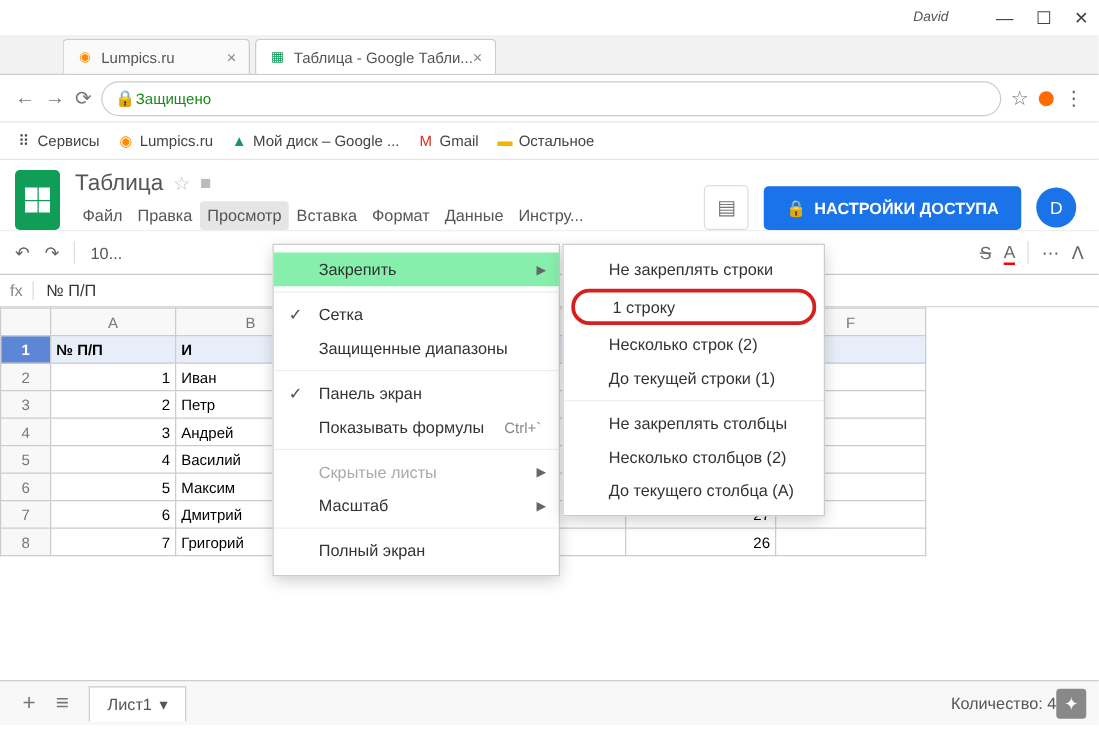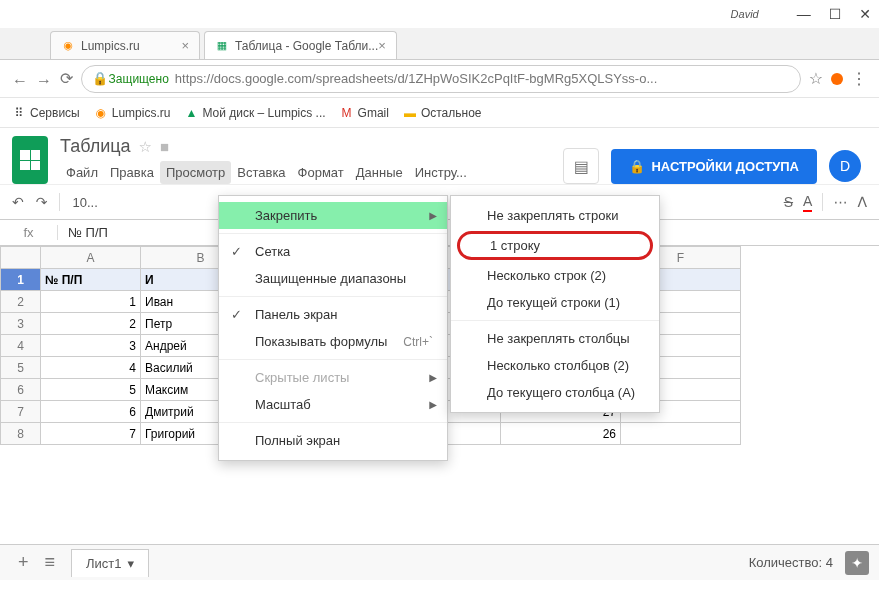--- a/index.html
+++ b/index.html
@@ -47,21 +47,21 @@
 .avatar { width: 32px; height: 32px; border-radius: 50%; background: #1a73e8; color: #fff; display: flex; align-items: center; justify-content: center; font-size: 14px; }
 
 .toolbar { height: 36px; border-top: 1px solid #eee; border-bottom: 1px solid #ccc; display: flex; align-items: center; padding: 0 12px; gap: 12px; font-size: 13px; color: #555; }
 .tb-icon { color: #666; font-size: 14px; }
 .tb-sep { width: 1px; height: 18px; background: #ddd; }
 .tb-right { margin-left: auto; display: flex; align-items: center; gap: 10px; }
 .strike { text-decoration: line-through; }
 .color-a { border-bottom: 2px solid red; padding-bottom: 1px; }
 
 .formula-bar { height: 26px; display: flex; align-items: center; border-bottom: 1px solid #ccc; }
-.fx-label { width: 58px; text-align: center; color: #888; font-size: 13px; border-right: 1px solid #ddd; }
+.fx-label { width: 27px; text-align: center; color: #888; font-size: 13px; border-right: 1px solid #ddd; }
 .fx-input { flex: 1; padding: 0 10px; font-size: 13px; color: #333; }
 
 
 .grid-area { position: relative; background: #fff; }
 .grid { border-collapse: collapse; table-layout: fixed; }
 .grid th, .grid td { border: 1px solid #ccc; font-size: 12px; height: 22px; }
 .grid th { background: #f8f8f8; color: #777; font-weight: normal; }
 .corner { width: 40px; }
 .ch { text-align: center; }
 .rh { width: 40px; text-align: center; background: #f8f8f8; color: #777; }
@@ -81,21 +81,21 @@
 .dd-shortcut { position: absolute; right: 14px; color: #888; font-size: 12px; }
 .dd-sep { height: 1px; background: #eee; margin: 4px 0; }
 .dd1 { top: 195px; left: 218px; width: 230px; }
 .dd2 { top: 195px; left: 450px; width: 210px; }
 .dd2 .highlighted-item { border: 3px solid #d62020; border-radius: 18px; margin: 2px 6px; padding: 4px 22px 4px 30px; }
 
 
 .sheet-tabs { position: absolute; bottom: 18px; left: 0; right: 0; height: 36px; border-top: 1px solid #ccc; background: #f8f8f8; display: flex; align-items: center; padding: 0 10px; font-size: 13px; color: #555; }
 .st-btn { padding: 4px 8px; color: #777; font-size: 18px; }
 .sheet-tab { background: #fff; border: 1px solid #ccc; border-bottom: none; padding: 6px 14px; margin-left: 8px; display: flex; align-items: center; gap: 6px; }
-.st-right { margin-left: auto; display: flex; align-items: center; gap: 12px; }
+.st-right { margin-left: auto; display: flex; align-items: center; }
 .explore { width: 24px; height: 24px; background: #888; border-radius: 3px; color:#fff; display:flex; align-items:center; justify-content:center; font-size:14px; }
 </style>
 </head>
 <body>
 
 <div class="win-titlebar">
   <span class="label">David</span>
   <span class="win-btn">—</span>
   <span class="win-btn">☐</span>
   <span class="win-btn">✕</span>
@@ -114,39 +114,38 @@
   </div>
 </div>
 
 <div class="addr-bar">
   <span class="nav-btn">←</span>
   <span class="nav-btn">→</span>
   <span class="nav-btn">⟳</span>
   <div class="url-box">
     <span style="color:#1a8a1a">🔒</span>
     <span class="secure">Защищено</span>
-    <span class="url-text">https://docs.google.com/spreadsheets/d/1ZHpWoSIK2cPqItF-bgMRg5XQLSYss-o...</span>
   </div>
   <span class="star">☆</span>
   <span class="ext-dot"></span>
   <span class="menu-dots">⋮</span>
 </div>
 
 <div class="bookmarks">
   <div class="bm-item">
       <span class="bm-icon">⠿</span>
       <span>Сервисы</span>
     </div>
   <div class="bm-item">
       <span class="bm-icon" style="color:#ff8c00">◉</span>
       <span>Lumpics.ru</span>
     </div>
   <div class="bm-item">
       <span class="bm-icon" style="color:#0f9d58">▲</span>
-      <span>Мой диск – Lumpics ...</span>
+      <span>Мой диск – Google ...</span>
     </div>
   <div class="bm-item">
       <span class="bm-icon" style="color:#d93025">M</span>
       <span>Gmail</span>
     </div>
   <div class="bm-item">
       <span class="bm-icon" style="color:#f4b400">▬</span>
       <span>Остальное</span>
     </div>
 </div>

